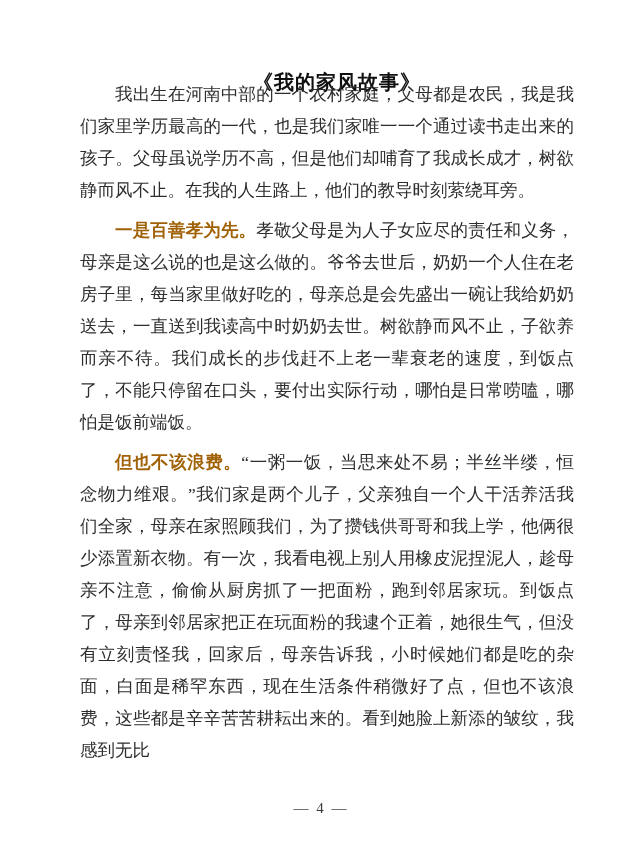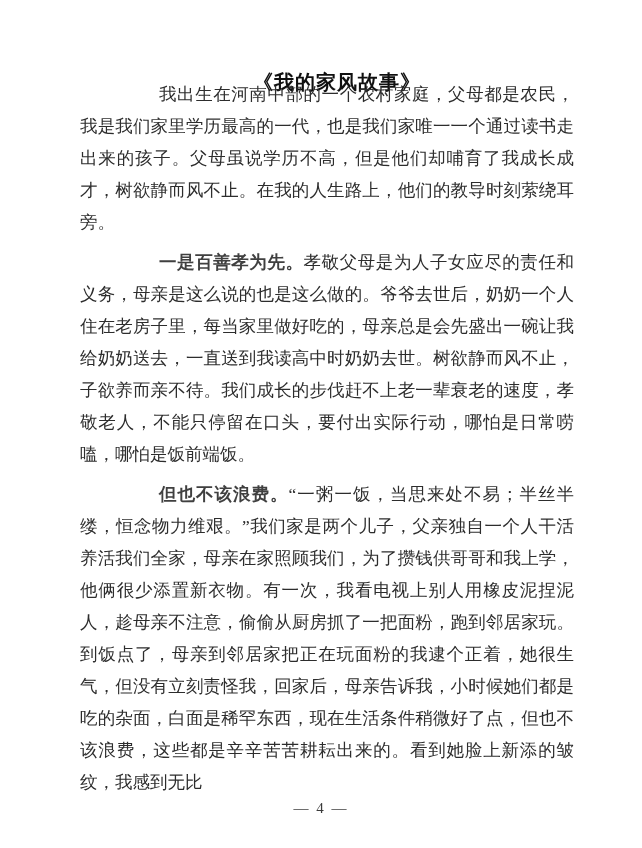--- a/index.html
+++ b/index.html
@@ -38,22 +38,21 @@
     color: #2d2d2d;
     text-align: justify;
     text-justify: inter-ideograph;
   }
   .para {
     margin: 0 0 8px 0;
     text-indent: 2em;
   }
   .para .lead {
     font-weight: bold;
-    color: #404040;
-    margin-left: 44px;
+    color: #a16207;
   }
   .footer {
     position: absolute;
     top: 798px;
     left: 0;
     width: 100%;
     text-align: center;
     font-size: 15px;
     line-height: 20px;
     color: #3a3a3a;
@@ -64,21 +63,21 @@
 <body>
 
 <div class="page">
 
   <h1 class="doc-title">《我的家风故事》</h1>
 
   <div class="content">
 
     <p class="para"><span class="lead"></span><span>我出生在河南中部的一个农村家庭，父母都是农民，我是我们家里学历最高的一代，也是我们家唯一一个通过读书走出来的孩子。父母虽说学历不高，但是他们却哺育了我成长成才，树欲静而风不止。在我的人生路上，他们的教导时刻萦绕耳旁。</span></p>
 
-    <p class="para"><span class="lead">一是百善孝为先。</span><span>孝敬父母是为人子女应尽的责任和义务，母亲是这么说的也是这么做的。爷爷去世后，奶奶一个人住在老房子里，每当家里做好吃的，母亲总是会先盛出一碗让我给奶奶送去，一直送到我读高中时奶奶去世。树欲静而风不止，子欲养而亲不待。我们成长的步伐赶不上老一辈衰老的速度，孝敬老人，不能只停留在口头，要付出实际行动，哪怕是日常唠嗑，哪怕是饭前端饭。</span></p>
+    <p class="para"><span class="lead">一是百善孝为先。</span><span>孝敬父母是为人子女应尽的责任和义务，母亲是这么说的也是这么做的。爷爷去世后，奶奶一个人住在老房子里，每当家里做好吃的，母亲总是会先盛出一碗让我给奶奶送去，一直送到我读高中时奶奶去世。树欲静而风不止，子欲养而亲不待。我们成长的步伐赶不上老一辈衰老的速度，到饭点了，不能只停留在口头，要付出实际行动，哪怕是日常唠嗑，哪怕是饭前端饭。</span></p>
 
     <p class="para"><span class="lead">但也不该浪费。</span><span>“一粥一饭，当思来处不易；半丝半缕，恒念物力维艰。”我们家是两个儿子，父亲独自一个人干活养活我们全家，母亲在家照顾我们，为了攒钱供哥哥和我上学，他俩很少添置新衣物。有一次，我看电视上别人用橡皮泥捏泥人，趁母亲不注意，偷偷从厨房抓了一把面粉，跑到邻居家玩。到饭点了，母亲到邻居家把正在玩面粉的我逮个正着，她很生气，但没有立刻责怪我，回家后，母亲告诉我，小时候她们都是吃的杂面，白面是稀罕东西，现在生活条件稍微好了点，但也不该浪费，这些都是辛辛苦苦耕耘出来的。看到她脸上新添的皱纹，我感到无比</span></p>
 
   </div>
 
   <div class="footer">— 4 —</div>
 
 </div>
 
 </body></html>

